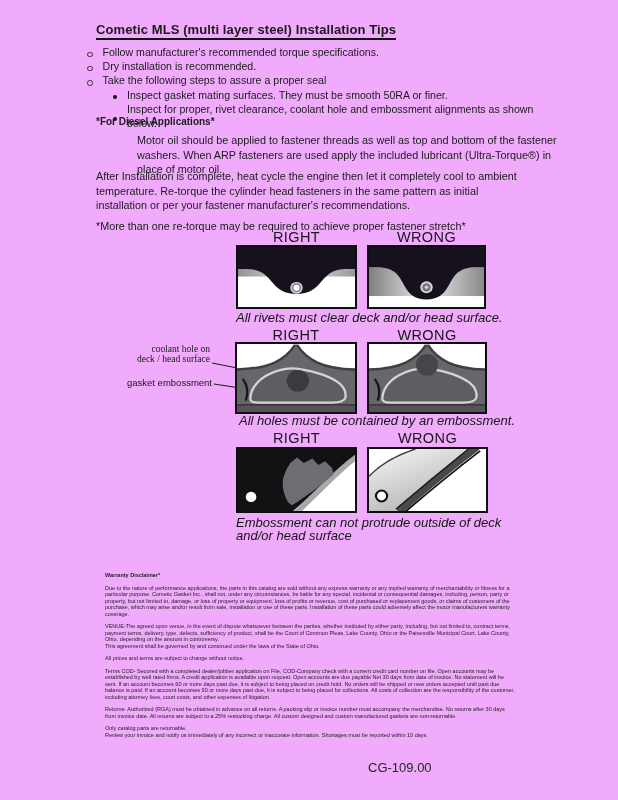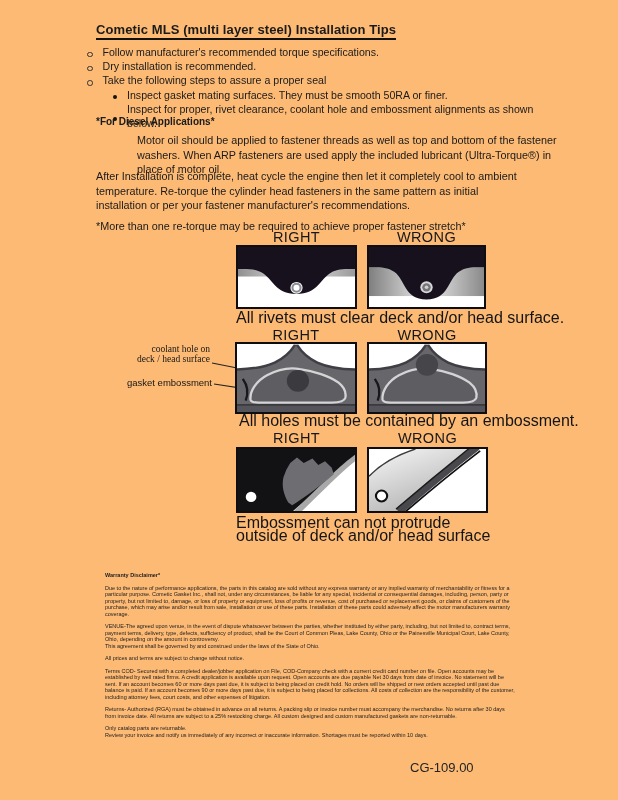--- a/index.html
+++ b/index.html
@@ -1,47 +1,47 @@
 <!DOCTYPE html>
 <html><head>
 <meta charset="utf-8">
 <style>
   html,body{margin:0;padding:0;background:#ffffff;}
-  .page{position:relative;width:618px;height:800px;background:#fdba74;overflow:hidden;
+  .page{position:relative;width:618px;height:800px;background:#f0abfc;overflow:hidden;
         font-family:"Liberation Sans",sans-serif;color:#1a1a1a;}
 
   .title{position:absolute;left:96px;top:22px;font-size:13px;font-weight:bold;
          border-bottom:2px solid #111;padding-bottom:1px;letter-spacing:.1px;}
 
   .bullets{position:absolute;left:87px;top:45px;font-size:10.6px;line-height:14.2px;width:470px;}
   .brow{display:flex;align-items:center;gap:6px;}
   .ring{width:3.5px;height:3.5px;border:1px solid #333;border-radius:50%;margin:4.6px 4px 0 0;flex:none;}
   .dot{width:4px;height:4px;background:#141414;border-radius:50%;margin:5px 4px 0 0;flex:none;}
   .sub{margin-left:26px;}
 
   .h2{position:absolute;left:96px;top:116px;font-size:10px;font-weight:bold;}
   .para{position:absolute;left:96px;width:432px;font-size:10.8px;line-height:14.6px;}
   .para.p1{top:133px;margin-left:41px;}
   .para.p2{top:169px;}
   .para.note{top:219px;}
 
   .dlabel{position:absolute;font-size:14.5px;letter-spacing:.4px;text-align:center;color:#17171a;}
   .box{position:absolute;border:2px solid #0e0e11;box-sizing:border-box;background:#fff;}
   .box svg{display:block;width:100%;height:100%;}
-  .caption{position:absolute;font-size:16px;line-height:13px;color:#141414;}
+  .caption{position:absolute;font-size:13px;line-height:13px;color:#141414;font-style:italic;}
 
   .ann{position:absolute;text-align:right;font-size:9.5px;line-height:9.8px;color:#161616;}
   .annsvg{position:absolute;left:205px;top:355px;width:100px;height:40px;}
 
   .warranty{position:absolute;left:105px;top:572px;width:412px;font-size:5.5px;line-height:6.5px;color:#222;}
   .w-h{font-weight:bold;margin-bottom:6px;}
   .wp{margin-bottom:6px;}
   .wp div{margin:0;}
 
-  .pagenum{position:absolute;left:410px;top:760px;font-size:13px;color:#232323;}
+  .pagenum{position:absolute;left:368px;top:760px;font-size:13px;color:#232323;}
 </style>
 </head>
 <body>
 
 <div class="page">
 
   <div class="title">Cometic MLS (multi layer steel) Installation Tips</div>
 
   <div class="bullets">
     <div class="brow">

